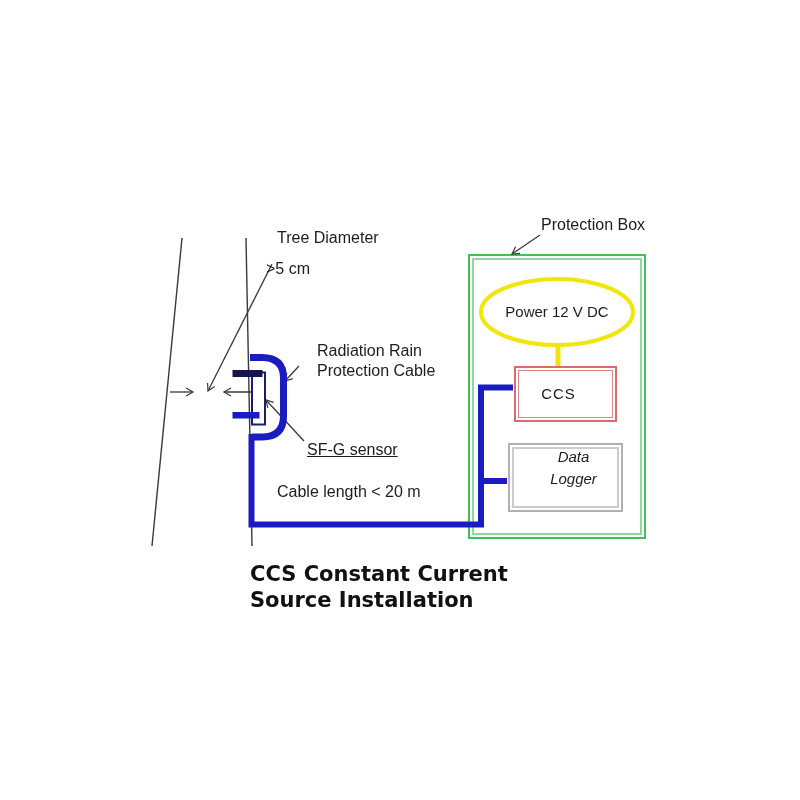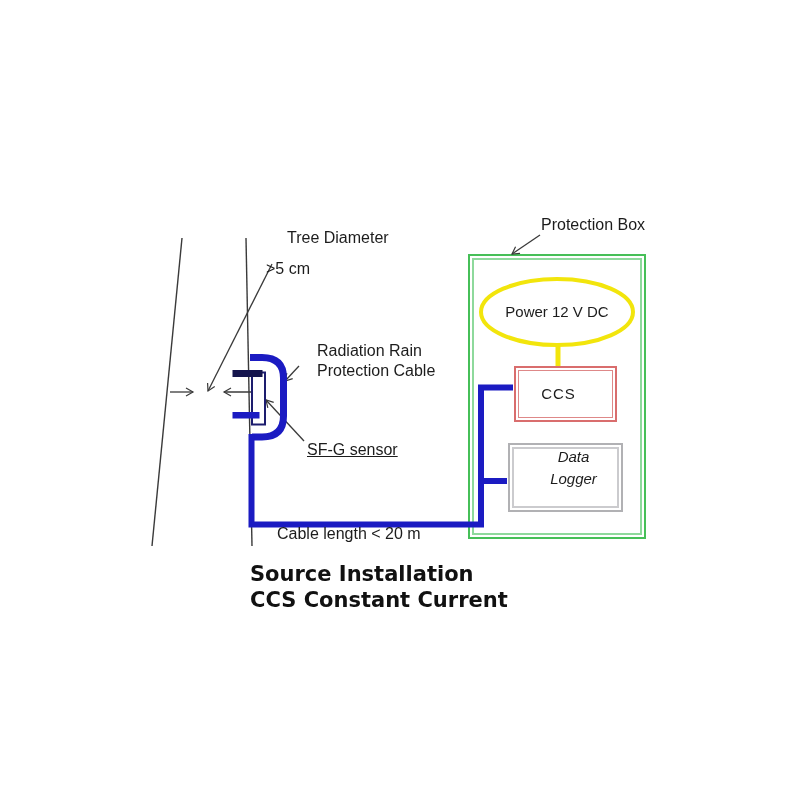--- a/index.html
+++ b/index.html
@@ -24,25 +24,25 @@
   .green-box .inner { border: 2px solid #8ed99c; }
 
   .ccs-box { left: 514px; top: 366px; width: 103px; height: 56px; border: 2px solid #d96d6d; }
   .ccs-box .inner { border: 1px solid #de8888; }
 
   .logger-box { left: 508px; top: 443px; width: 115px; height: 69px; border: 2px solid #b1b1b4; }
   .logger-box .inner { border: 2px solid #cbcbce; }
 
   
   .lbl { position: absolute; font-size: 16px; line-height: 20px; white-space: nowrap; }
-  .lbl-tree1 { left: 277px; top: 228px; margin-left: 10px; }
+  .lbl-tree1 { left: 277px; top: 228px; }
   .lbl-tree2 { left: 266px; top: 259px; }
   .lbl-shield { left: 304px; top: 341px; margin-left: 13px; }
   .lbl-sensor { left: 307px; top: 440px; text-decoration: underline; }
-  .lbl-cable { left: 277px; top: 524px; }
+  .lbl-cable { left: 277px; top: 482px; }
   .lbl-pbox { left: 541px; top: 215px; }
 
   .center-txt { position: absolute; display: flex; align-items: center; justify-content: center;
                 text-align: center; font-size: 15px; line-height: 22px; }
   .txt-power  { left: 481px; top: 280px; width: 152px; height: 64px; }
   .txt-ccs    { left: 514px; top: 366px; width: 89px; height: 56px; letter-spacing: 1px; }
   .txt-logger { left: 516px; top: 443px; width: 115px; height: 50px; font-style: italic; }
 
   .title {
     position: absolute; left: 250px; top: 561px;
@@ -118,18 +118,18 @@
     <div class="center-txt txt-ccs">CCS</div>
 
     <div class="center-txt txt-logger">
       <div>
         <div>Data</div>
         <div>Logger</div>
       </div>
     </div>
 
     <div class="title">
+      <div>CCS Constant Current</div>
       <div>Source Installation</div>
-      <div>CCS Constant Current</div>
     </div>
   </div>
 
 </div>
 
 </body></html>

